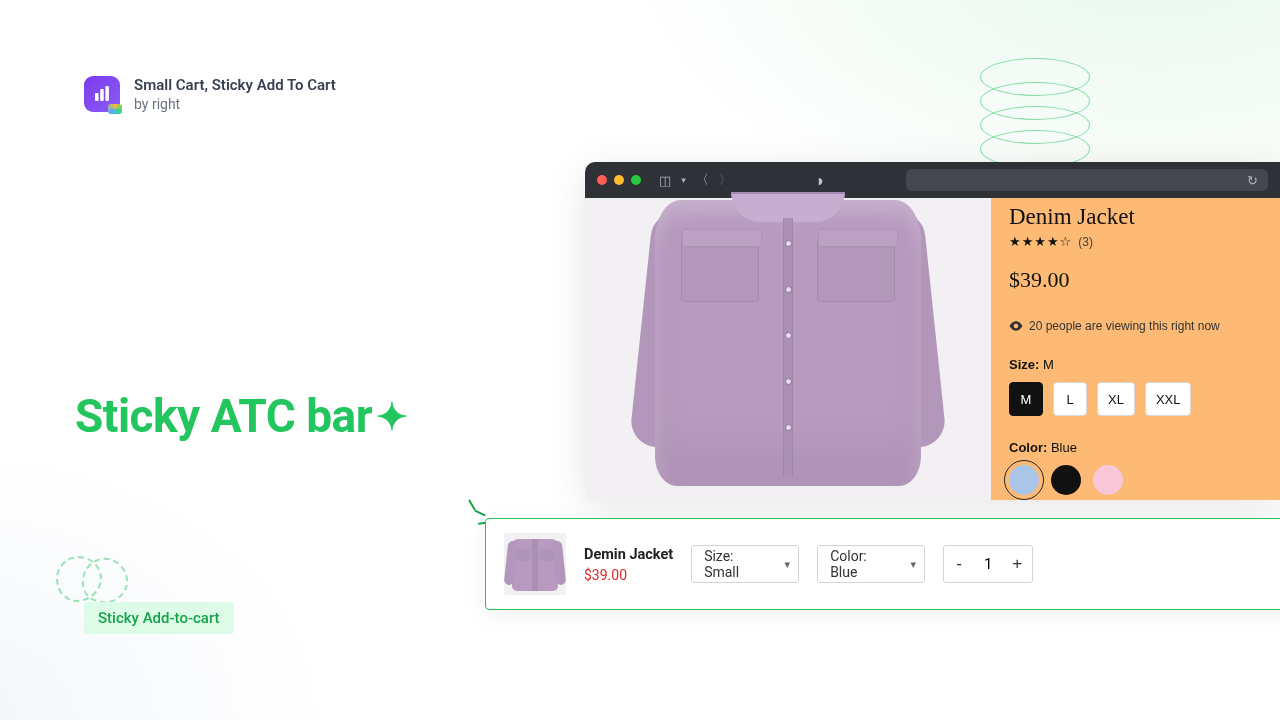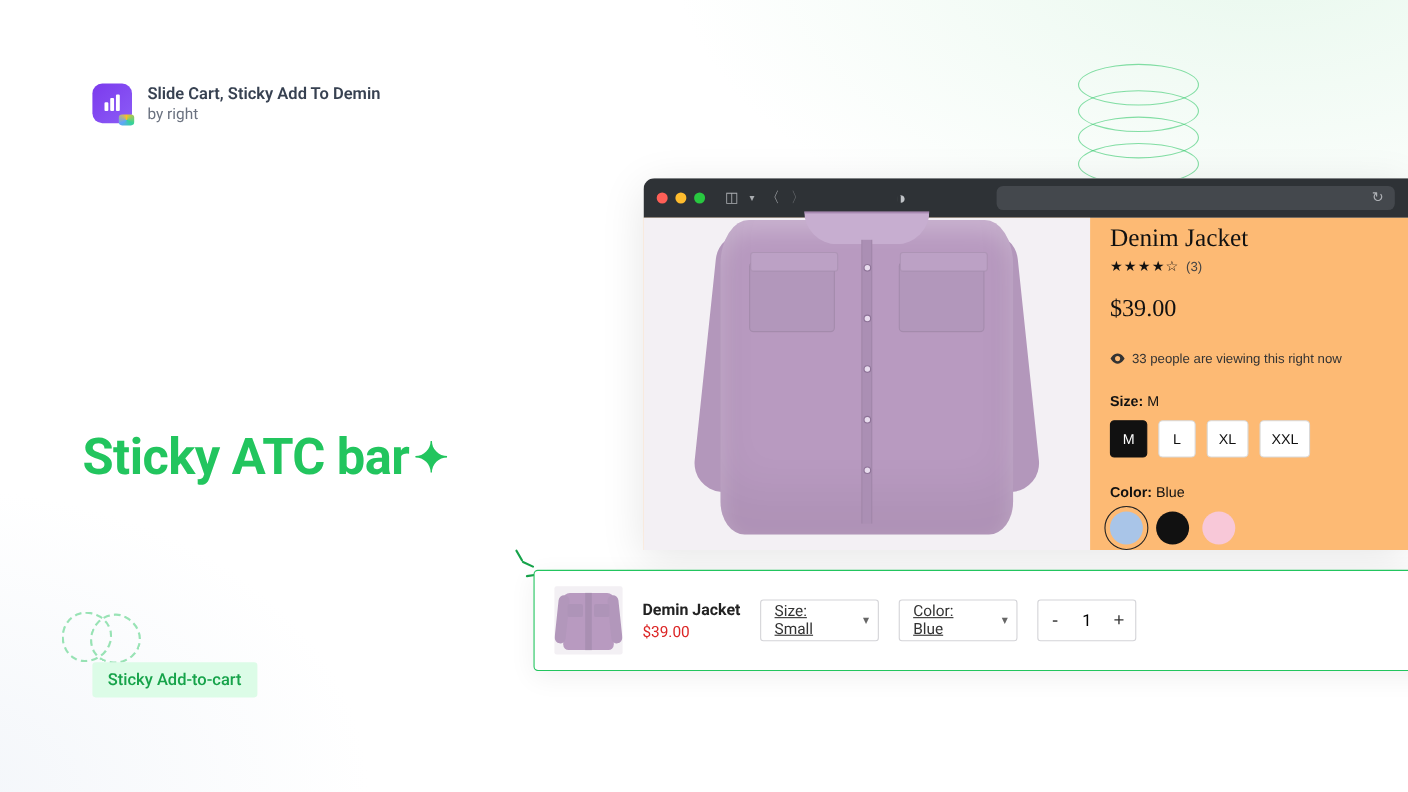--- a/index.html
+++ b/index.html
@@ -105,21 +105,21 @@
   .thumb .mini { position:absolute; left:8px; top:6px; width:46px; height:52px; background:#b89ac0; border-radius:6px 6px 5px 5px; }
   .thumb .mini::before{content:"";position:absolute;left:20px;top:0;width:6px;height:52px;background:#a98fb2;}
   .thumb .mini .mp{position:absolute;top:10px;width:14px;height:12px;background:#ae94b8;border-radius:2px}
   .thumb .mini .mp.l{left:4px}.thumb .mini .mp.r{right:4px}
   .thumb .mini .ms{position:absolute;top:2px;width:10px;height:44px;background:#b297bb;border-radius:5px}
   .thumb .mini .ms.l{left:-6px;transform:rotate(6deg)}.thumb .mini .ms.r{right:-6px;transform:rotate(-6deg)}
 
   .sticky-meta .name { font-size:14.5px; font-weight:700; color:#222; }
   .sticky-meta .sprice { font-size:14px; color:#dc2626; margin-top:4px; }
 
-  .select { height:38px; border:1px solid #d4d4d8; border-radius:3px; background:#fff; display:flex; align-items:center; padding:0 28px 0 12px; font-size:14px; color:#333; position:relative; cursor:pointer;text-decoration:underline; }
+  .select { height:38px; border:1px solid #d4d4d8; border-radius:3px; background:#fff; display:flex; align-items:center; padding:0 28px 0 12px; font-size:14px; color:#333; position:relative; cursor:pointer; }
   .select .chev { position:absolute; right:8px; top:50%; transform:translateY(-50%); font-size:11px; color:#666; }
 
   .qty { height:38px; border:1px solid #d4d4d8; border-radius:3px; display:flex; align-items:center; background:#fff; }
   .qty button { width:30px; height:36px; border:none; background:transparent; font-size:17px; color:#333; cursor:pointer; }
   .qty .val { width:28px; text-align:center; font-size:15px; }
 
   .atc { height:38px; padding:0 34px; background:#0a0a0a; color:#fff; letter-spacing:3px; font-size:13.5px; font-weight:600; border:none; border-radius:3px; cursor:pointer; margin-left:auto; }
 </style>
 </head>
 <body>
@@ -135,21 +135,21 @@
 
 <div class="app-badge">
   <div class="app-icon">
     <svg width="18" height="18" viewBox="0 0 18 18">
         <rect x="2" y="8" width="3.5" height="8" rx="1" fill="#fff"></rect>
         <rect x="7.2" y="4" width="3.5" height="12" rx="1" fill="#fff"></rect>
         <rect x="12.4" y="1" width="3.5" height="15" rx="1" fill="#fff"></rect>
       </svg>
   </div>
   <div class="app-meta">
-    <div class="app-title">Slide Cart, Sticky Add To Demin</div>
+    <div class="app-title">Small Cart, Sticky Add To Cart</div>
     <div class="app-sub">by right</div>
   </div>
 </div>
 
 <div class="hero">
   <h1>
     <br>
     <br>
     <span class="accent">Sticky ATC bar</span><span class="sparkle">✦</span>
   </h1>
@@ -206,21 +206,21 @@
       <div class="rating">
         <span class="stars">★★★★☆</span>
         <span class="count">(3)</span>
       </div>
       <div class="price">$39.00</div>
 
       <div class="viewing">
         <svg class="eye" viewBox="0 0 24 16">
             <path d="M12 0C5 0 1 8 1 8s4 8 11 8 11-8 11-8S19 0 12 0zm0 12a4 4 0 110-8 4 4 0 010 8z" fill="#333"></path>
           </svg>
-        <span>33 people are viewing this right now</span>
+        <span>20 people are viewing this right now</span>
       </div>
 
       <div class="opt-label">
         <b>Size:</b> <span>M</span>
       </div>
       <div class="sizes">
         <div class="size sel">M</div>
         <div class="size">L</div>
         <div class="size">XL</div>
         <div class="size">XXL</div>

